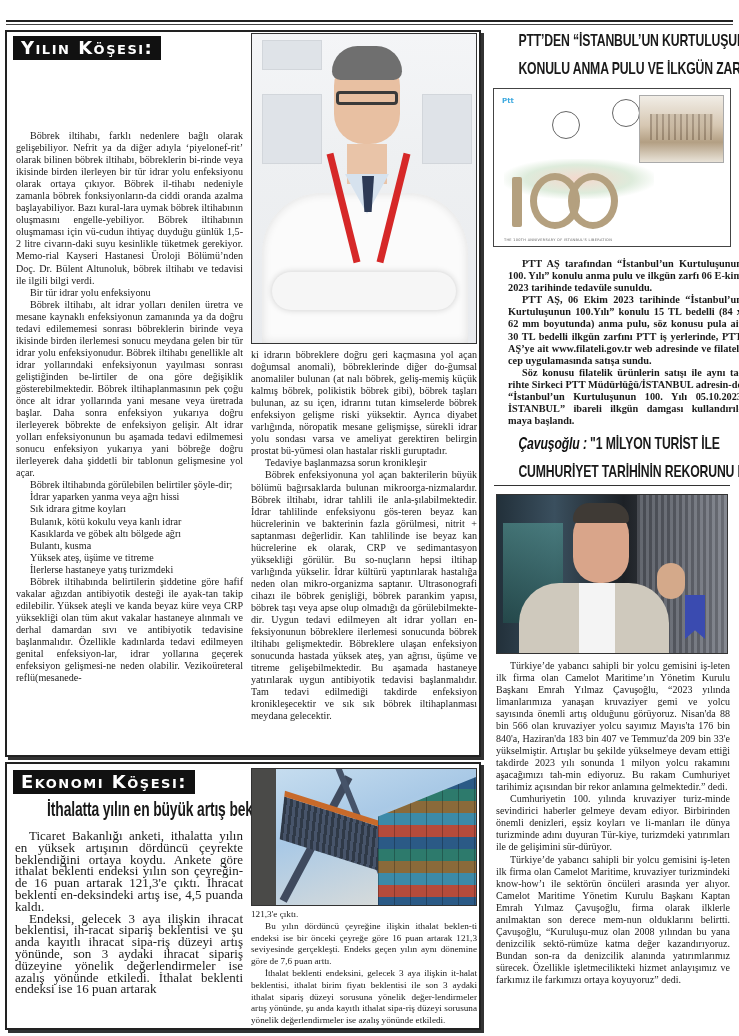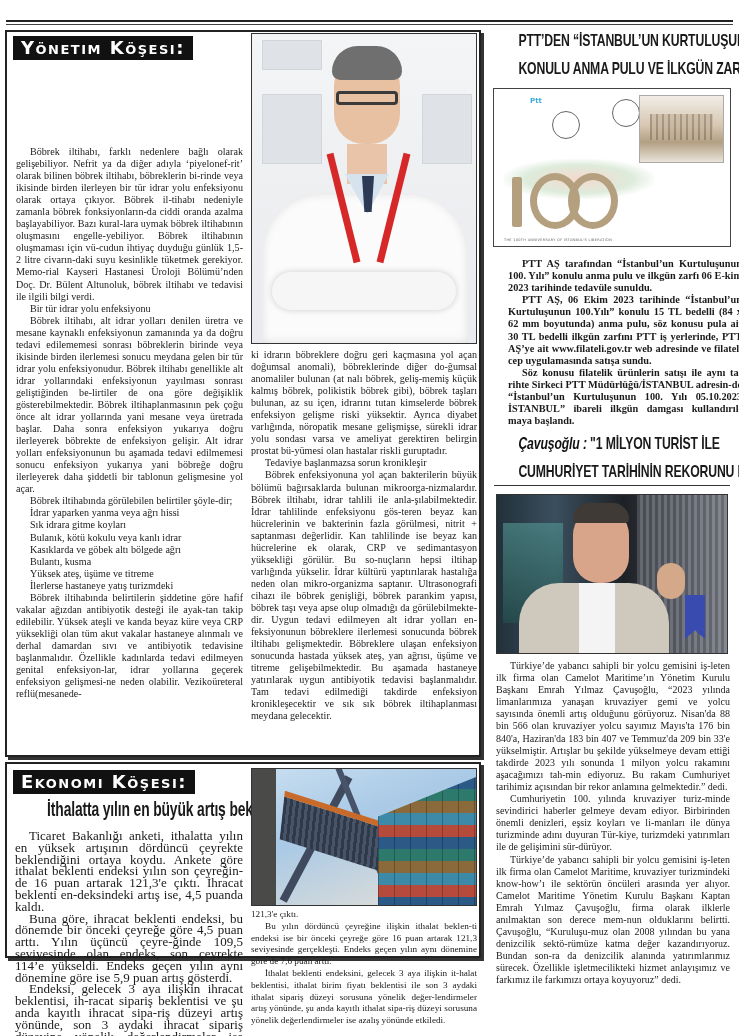--- a/index.html
+++ b/index.html
@@ -37,21 +37,21 @@
   .doc-photo .arms { position: absolute; left: 20px; right: 20px; top: 238px; height: 38px; background: #f6f6f6; border-radius: 20px; box-shadow: 0 0 6px #ccc; }
 
   
   .env { background: #fff; }
   .env .stamp { position: absolute; right: 6px; top: 6px; width: 85px; height: 68px; border: 1px solid #aaa; background: linear-gradient(180deg,#f1ede6 0%, #d6c7b2 45%, #b39f83 70%, #e9e3d8 100%); }
   .env .stamp::after { content:""; position:absolute; left:10px; right:10px; top:18px; height:26px; background: repeating-linear-gradient(90deg,#7d6a55 0 2px,#bfae96 2px 6px); opacity:.55; }
   .env .hundred { position: absolute; left: 8px; top: 58px; width: 140px; height: 90px; }
   .env .ring { position: absolute; border: 7px solid #b4a07f; border-radius: 50%; }
   .env .wash { position: absolute; left: 10px; top: 70px; width: 150px; height: 40px; background: radial-gradient(ellipse at center,#f0c8b8 0%,#cfe3cc 50%,transparent 75%); opacity:.7; }
   .env .pmark { position: absolute; border: 1px solid #666; border-radius: 50%; width: 28px; height: 28px; }
-  .env .logo { position: absolute; left: 8px; top: 8px; font-family: "DejaVu Sans", sans-serif; font-weight: bold; font-size: 7px; color: #3da9df; margin-left: 28px; }
+  .env .logo { position: absolute; left: 8px; top: 8px; font-family: "DejaVu Sans", sans-serif; font-weight: bold; font-size: 7px; color: #3da9df; }
   .env .caption { position: absolute; left: 10px; bottom: 4px; font-size: 3.5px; color: #666; font-family: "DejaVu Sans", sans-serif; letter-spacing: .3px; }
 
   
   .man-photo { background: linear-gradient(90deg,#22303a 0%,#3a4f5e 25%,#1d2126 55%,#3b3e45 75%,#7c7f86 100%); }
   .man-photo .win { position:absolute; left: 6px; top: 28px; width: 60px; height: 100px; background: linear-gradient(180deg,#4e8c8a,#24504f); opacity:.7; }
   .man-photo .curtain { position:absolute; right: 0; top: 0; width: 90px; height: 100%; background: repeating-linear-gradient(90deg,#5d6068 0 3px,#8c9099 3px 6px); opacity:.6; }
   .man-photo .jacket { position:absolute; left: 22px; top: 88px; width: 150px; height: 70px; background: #cfc9bd; border-radius: 40px 40px 0 0; }
   .man-photo .shirt { position:absolute; left: 82px; top: 88px; width: 36px; height: 70px; background: #f4f4f4; }
   .man-photo .head { position:absolute; left: 76px; top: 12px; width: 56px; height: 76px; background: #d9a58a; border-radius: 28px 28px 26px 26px; }
   .man-photo .hair { position:absolute; left: 76px; top: 8px; width: 56px; height: 20px; background: #3f3a35; border-radius: 24px 24px 6px 6px; }
@@ -75,40 +75,40 @@
 
 <header class="masthead">
   <span>10 EKİM 2023 SALI</span>
   <span>YENİCE GAZETESİ</span>
   <span>SAYFA : 2</span>
   <div class="thin"></div>
 </header>
 
 <section class="box" style="left:5px; top:30px; width:476px; height:727px;">
   <div style="position:absolute; left:6px; top:4px;">
-    <div class="kicker">Yönetim Köşesi:</div>
+    <div class="kicker">Yılın Köşesi:</div>
   </div>
 
   <div class="photo doc-photo" style="left:244px; top:1px; width:226px; height:311px;">
     <div class="win" style="left:10px; top:6px; width:60px; height:30px;"></div>
     <div class="win" style="left:10px; top:60px; width:60px; height:70px;"></div>
     <div class="win" style="left:170px; top:60px; width:50px; height:70px;"></div>
     <div class="coat"></div>
     <div class="neck"></div>
     <div class="head"></div>
     <div class="hair"></div>
     <div class="glasses"></div>
     <div class="shirt"></div>
     <div class="tie"></div>
     <div class="lanyard" style="left:88px; transform:rotate(-14deg);"></div>
     <div class="lanyard" style="left:138px; transform:rotate(14deg);"></div>
     <div class="arms"></div>
   </div>
 
-  <div class="p" style="position:absolute; left:9px; top:98px; width:227px;margin-top:16px;">
+  <div class="p" style="position:absolute; left:9px; top:98px; width:227px;">
     <span class="ind">Böbrek iltihabı, farklı nedenlere bağlı olarak gelişebiliyor. Nefrit ya da diğer adıyla ‘piyelonef-rit’ olarak bilinen böbrek iltihabı, böbreklerin bi-rinde veya ikisinde birden ilerleyen bir tür idrar yolu enfeksiyonu olarak ortaya çıkıyor. Böbrek il-tihabı nedeniyle zamanla böbrek fonksiyonların-da ciddi oranda azalma başlayabiliyor. Bazı kural-lara uymak böbrek iltihabının oluşmasını engelle-yebiliyor. Böbrek iltihabının oluşmaması için vü-cudun ihtiyaç duyduğu günlük 1,5-2 litre civarın-daki suyu kesinlikle tüketmek gerekiyor. Memo-rial Kayseri Hastanesi Üroloji Bölümü’nden Doç. Dr. Bülent Altunoluk, böbrek iltihabı ve tedavisi ile ilgili bilgi verdi.</span>
     <span class="ind">Bir tür idrar yolu enfeksiyonu</span>
     <span class="ind">Böbrek iltihabı, alt idrar yolları denilen üretra ve mesane kaynaklı enfeksiyonun zamanında ya da doğru tedavi edilememesi sonrası böbreklerin birinde veya ikisinde birden ilerlemesi sonucu meydana gelen bir tür idrar yolu enfeksiyonudur. Böbrek iltihabı genellikle alt idrar yollarındaki enfeksiyonun yayılması sonrası geliştiğinden be-lirtiler de ona göre değişiklik gösterebilmektedir. Böbrek iltihaplanmasının pek çoğu önce alt idrar yollarında yani mesane veya üretrada başlar. Daha sonra enfeksiyon yukarıya doğru ilerleyerek böbrekte de enfeksiyon gelişir. Alt idrar yolları enfeksiyonunun bu aşamada tedavi edilmemesi sonucu enfeksiyon yukarıya yani böbreğe doğru ilerleyerek daha şiddetli bir tablonun gelişmesine yol açar.</span>
     <span class="ind">Böbrek iltihabında görülebilen belirtiler şöyle-dir;</span>
     <span class="li">İdrar yaparken yanma veya ağrı hissi</span>
     <span class="li">Sık idrara gitme koyları</span>
     <span class="li">Bulanık, kötü kokulu veya kanlı idrar</span>
     <span class="li">Kasıklarda ve göbek altı bölgede ağrı</span>
     <span class="li">Bulantı, kusma</span>
     <span class="li">Yüksek ateş, üşüme ve titreme</span>
@@ -170,39 +170,38 @@
     <div class="flag"></div>
   </div>
 
   <div class="p" style="position:absolute; left:4px; top:227px; width:234px; font-size:10px; line-height:12.1px;">
     <span class="ind">Türkiye’de yabancı sahipli bir yolcu gemisini iş-leten ilk firma olan Camelot Maritime’ın Yönetim Kurulu Başkanı Emrah Yılmaz Çavuşoğlu, “2023 yılında limanlarımıza yanaşan kruvaziyer gemi ve yolcu sayısında önemli artış olduğunu görüyoruz. Nisan'da 88 bin 566 olan kruvaziyer yolcu sayımız Mayıs'ta 176 bin 840'a, Haziran'da 183 bin 407 ve Temmuz'da 209 bin 33'e yükselmiştir. Artışlar bu şekilde yükselmeye devam ettiği takdirde 2023 yılı sonunda 1 milyon yolcu rakamını aşacağımızı tah-min ediyoruz. Bu rakam Cumhuriyet tarihimiz açısından bir rekor anlamına gelmektedir.” dedi.</span>
     <span class="ind">Cumhuriyetin 100. yılında kruvaziyer turiz-minde sevindirici haberler gelmeye devam ediyor. Birbirinden önemli denizleri, eşsiz koyları ve li-manları ile dünya turizminde adını duyuran Tür-kiye, turizmdeki yatırımları ile de gelişimini sür-dürüyor.</span>
     <span class="ind">Türkiye’de yabancı sahipli bir yolcu gemisini iş-leten ilk firma olan Camelot Maritime, kruvaziyer turizmindeki know-how’ı ile sektörün öncüleri arasında yer alıyor. Camelot Maritime Yönetim Kurulu Başkanı Kaptan Emrah Yılmaz Çavuşoğlu, firma olarak ilklerle anılmaktan son derece mem-nun olduklarını belirtti. Çavuşoğlu, “Kuruluşu-muz olan 2008 yılından bu yana denizcilik sektö-rümüze katma değer kazandırıyoruz. Bundan son-ra da denizcilik alanında yatırımlarımız sürecek. Özellikle işletmecilikteki hizmet anlayışımız ve farkımız ile farkımızı ortaya koyuyoruz” dedi.</span>
   </div>
 </section>
 
-<section class="box" style="left:5px; top:762px; width:476px; height:196px;">
+<section class="box" style="left:5px; top:762px; width:476px; height:268px;">
   <div style="position:absolute; left:6px; top:6px;">
     <div class="kicker">Ekonomi Köşesi:</div>
   </div>
   <div style="position:absolute; left:0; top:32px; width:236px; font-size:21px; line-height:26px;">
     <div class="condensed-head" style="transform:scaleX(0.66);">İthalatta yılın en büyük artış beklentisi</div>
   </div>
 
   <div class="photo ship-photo" style="left:244px; top:4px; width:226px; height:138px;">
     <div class="left"></div>
     <div class="crane"></div>
     <div class="crane2"></div>
     <div class="cont"></div>
     <div class="stack"></div>
   </div>
 
   <div class="p" style="position:absolute; left:8px; top:66px; width:228px; font-size:13px; line-height:11.8px;">
     <span class="ind">Ticaret Bakanlığı anketi, ithalatta yılın en yüksek artışının dördüncü çeyrekte beklendiğini ortaya koydu. Ankete göre ithalat beklenti endeksi yılın son çeyreğin-de 16 puan artarak 121,3'e çıktı. İhracat beklenti en-deksindeki artış ise, 4,5 puanda kaldı.</span>
-    <span class="ind">Buna göre, ihracat beklenti endeksi, bu dönemde bir önceki çeyreğe göre 4,5 puan arttı. Yılın üçüncü çeyre-ğinde 109,5 seviyesinde olan endeks, son çeyrekte 114’e yükseldi. Endeks geçen yılın aynı dönemine göre ise 5,9 puan artış gösterdi.</span>
     <span class="ind">Endeksi, gelecek 3 aya ilişkin ihracat beklentisi, ih-racat sipariş beklentisi ve şu anda kayıtlı ihracat sipa-riş düzeyi artış yönünde, son 3 aydaki ihracat sipariş düzeyine yönelik değerlendirmeler ise azalış yönünde etkiledi. İthalat beklenti endeksi ise 16 puan artarak</span>
   </div>
 
   <div class="p" style="position:absolute; left:244px; top:145px; width:226px; font-size:9.2px; line-height:11.8px;">
     <span style="display:block;">121,3'e çıktı.</span>
     <span class="ind">Bu yılın dördüncü çeyreğine ilişkin ithalat beklen-ti endeksi ise bir önceki çeyreğe göre 16 puan artarak 121,3 seviyesinde gerçekleşti. Endeks geçen yılın aynı dönemine göre de 7,6 puan arttı.</span>
     <span class="ind">İthalat beklenti endeksini, gelecek 3 aya ilişkin it-halat beklentisi, ithalat birim fiyatı beklentisi ile son 3 aydaki ithalat sipariş düzeyi sorusuna yönelik değer-lendirmeler artış yönünde, şu anda kayıtlı ithalat sipa-riş düzeyi sorusuna yönelik değerlendirmeler ise azalış yönünde etkiledi.</span>
   </div>
 </section>
 

